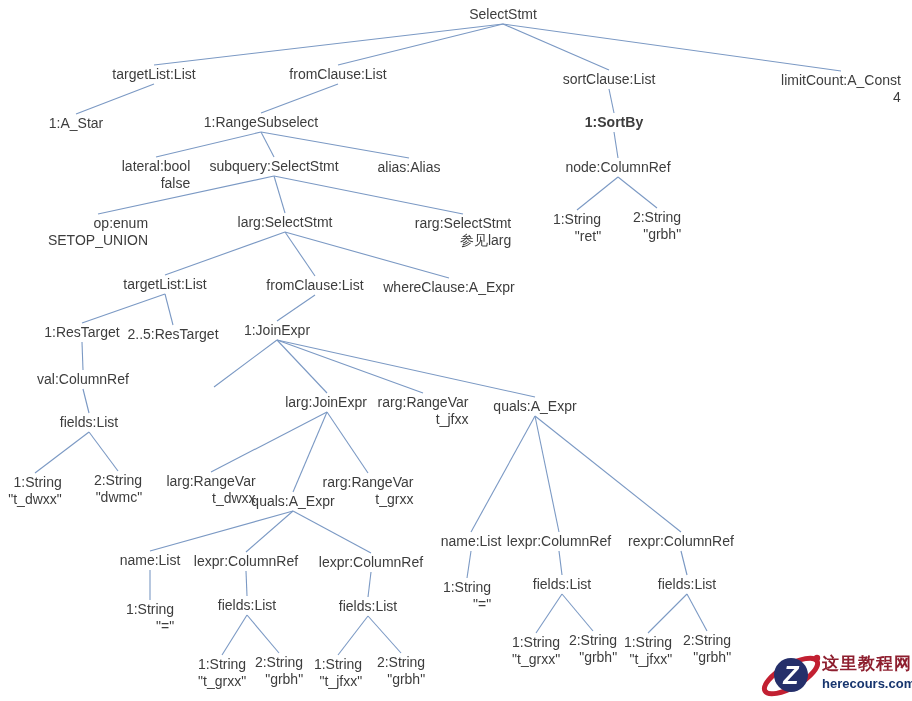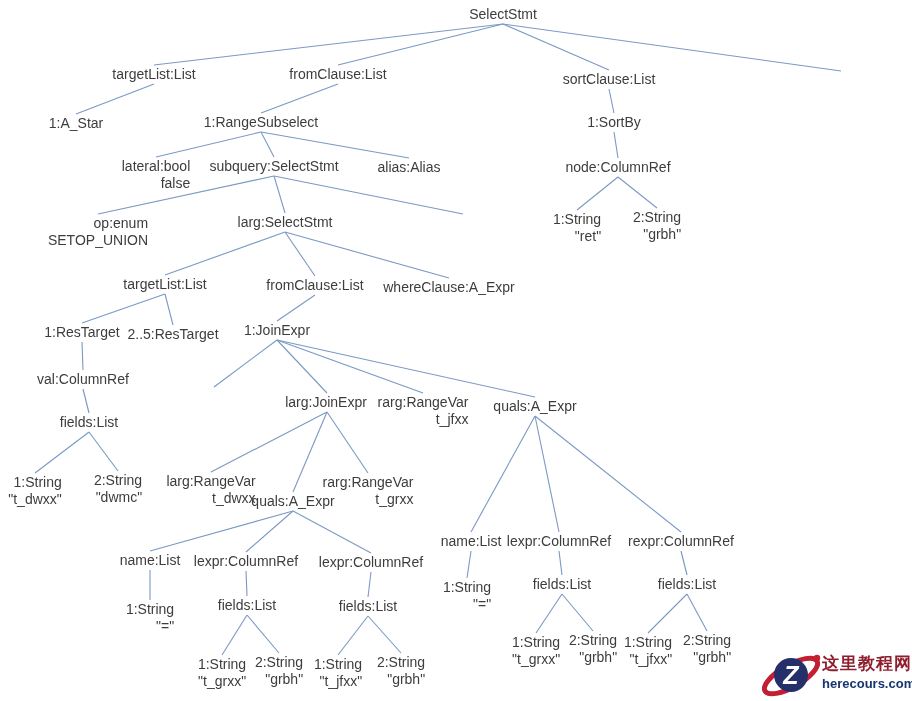--- a/index.html
+++ b/index.html
@@ -83,27 +83,31 @@
       </div>
       <div class="node" style="left: 154px; top: 66px;">
         <div class="nlabel">targetList:List</div>
       </div>
       <div class="node" style="left: 338px; top: 66px;">
         <div class="nlabel">fromClause:List</div>
       </div>
       <div class="node" style="left: 609px; top: 71px;">
         <div class="nlabel">sortClause:List</div>
       </div>
+      <div class="node" style="left: 841px; top: 72px;">
+        <div class="nlabel">limitCount:A_Const</div>
+        <div class="nsub">4</div>
+      </div>
       <div class="node" style="left: 76px; top: 115px;">
         <div class="nlabel">1:A_Star</div>
       </div>
       <div class="node" style="left: 261px; top: 114px;">
         <div class="nlabel">1:RangeSubselect</div>
       </div>
-      <div class="node" style="left: 614px; top: 114px;">
+      <div class="node" style="left: 614px; top: 114px; font-weight: bold;">
         <div class="nlabel">1:SortBy</div>
       </div>
       <div class="node" style="left: 156px; top: 158px;">
         <div class="nlabel">lateral:bool</div>
         <div class="nsub">false</div>
       </div>
       <div class="node" style="left: 274px; top: 158px;">
         <div class="nlabel">subquery:SelectStmt</div>
       </div>
       <div class="node" style="left: 409px; top: 159px;">
@@ -111,20 +115,24 @@
       </div>
       <div class="node" style="left: 618px; top: 159px;">
         <div class="nlabel">node:ColumnRef</div>
       </div>
       <div class="node" style="left: 98px; top: 215px;">
         <div class="nlabel">op:enum</div>
         <div class="nsub">SETOP_UNION</div>
       </div>
       <div class="node" style="left: 285px; top: 214px;">
         <div class="nlabel">larg:SelectStmt</div>
+      </div>
+      <div class="node" style="left: 463px; top: 215px;">
+        <div class="nlabel">rarg:SelectStmt</div>
+        <div class="nsub">参见larg</div>
       </div>
       <div class="node" style="left: 577px; top: 211px;">
         <div class="nlabel">1:String</div>
         <div class="nsub">"ret"</div>
       </div>
       <div class="node" style="left: 657px; top: 209px;">
         <div class="nlabel">2:String</div>
         <div class="nsub">"grbh"</div>
       </div>
       <div class="node" style="left: 165px; top: 276px;">

